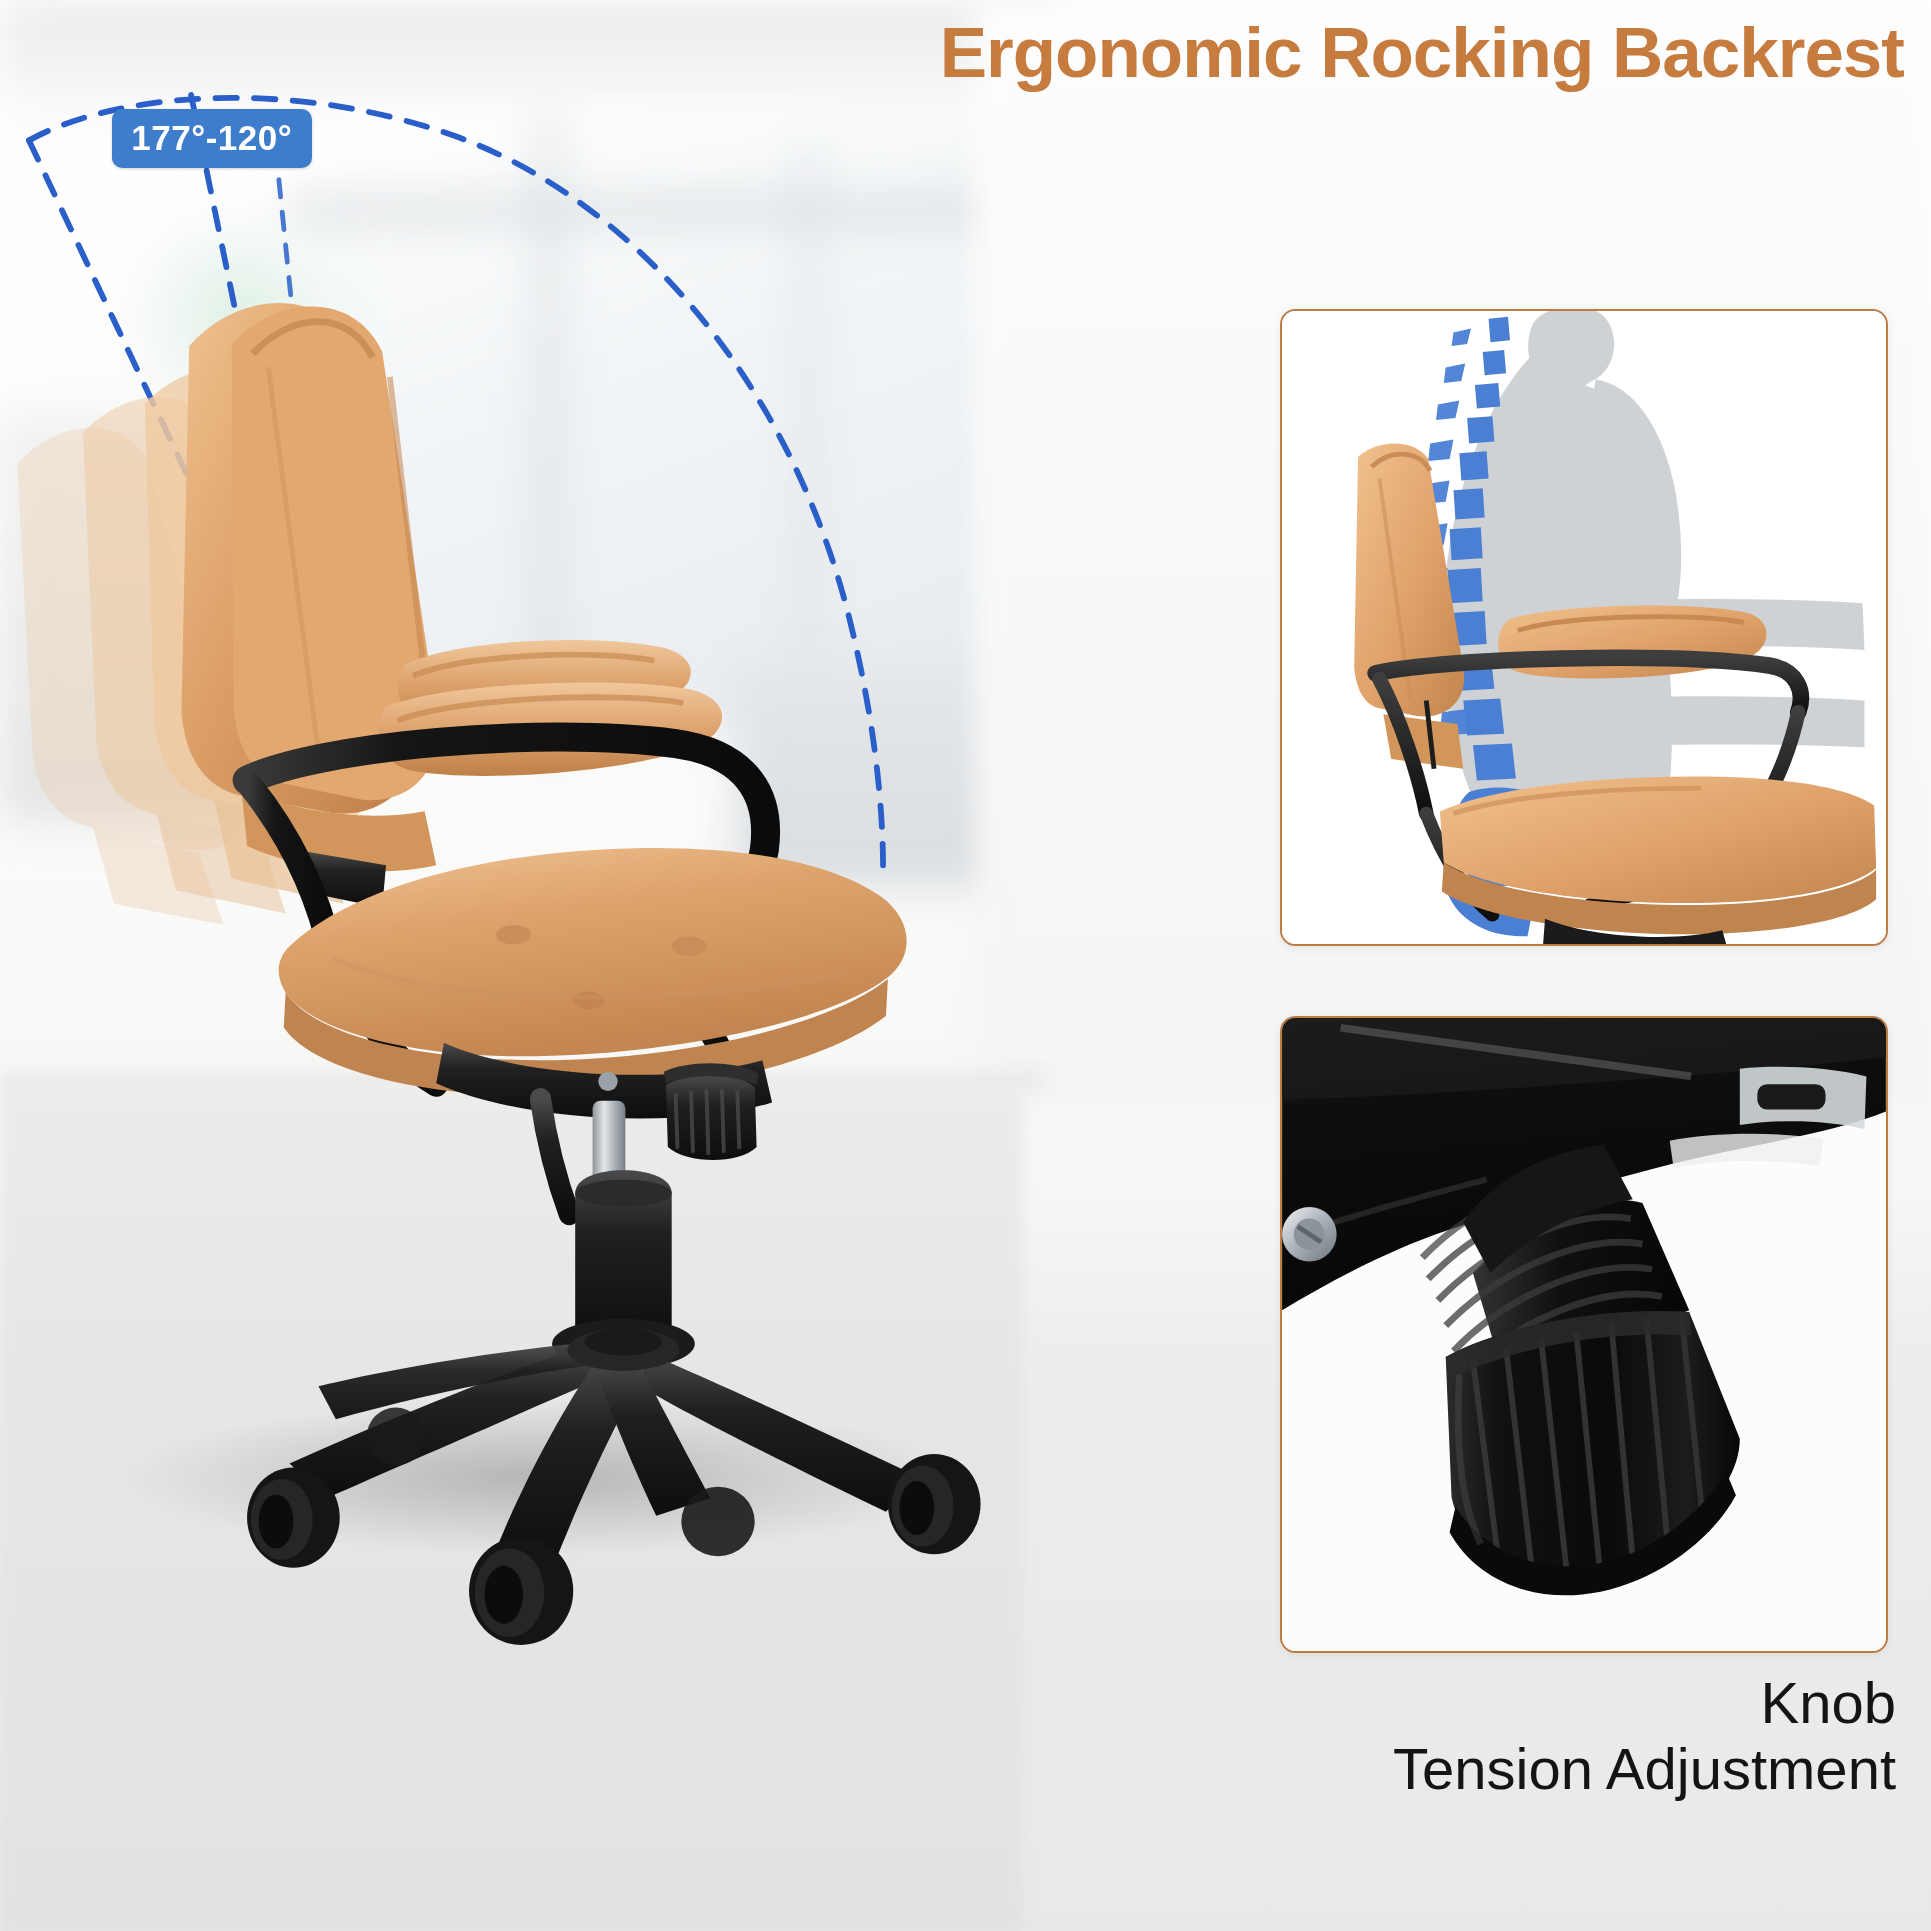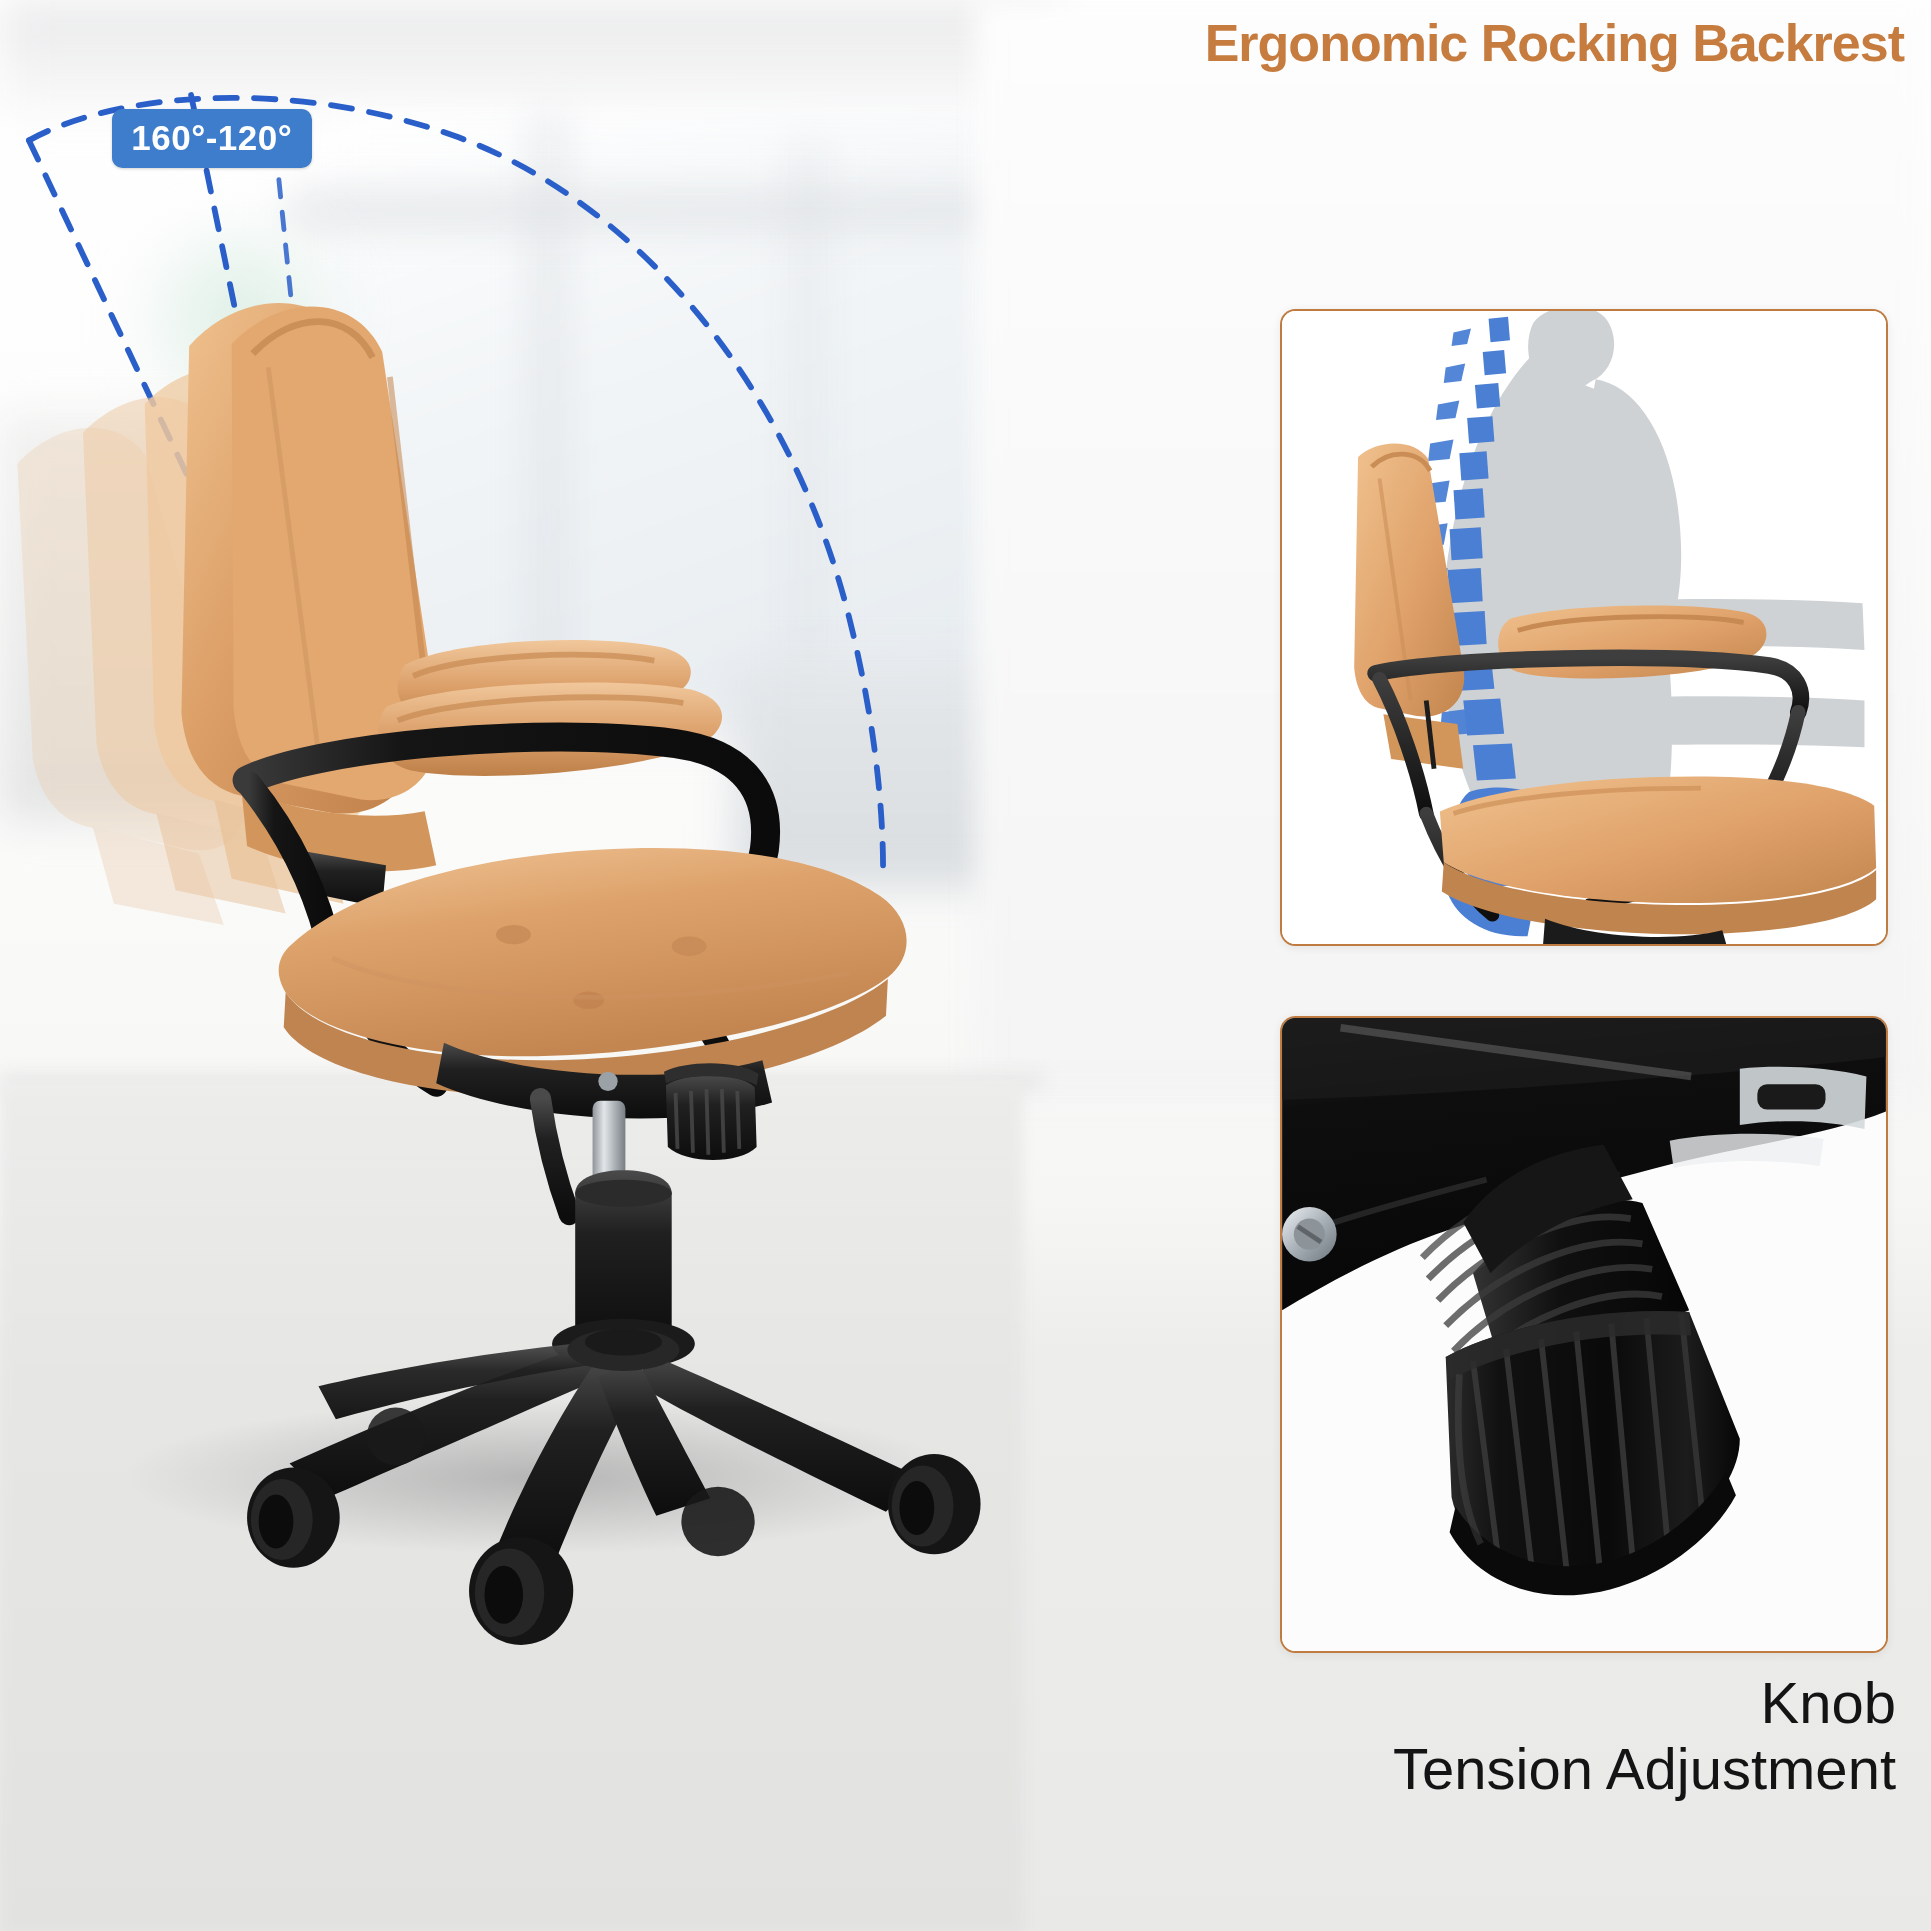--- a/index.html
+++ b/index.html
@@ -35,21 +35,21 @@
   .bg-floorline{left:0;top:1074px;width:1043px;height:17.4px;
     background:linear-gradient(180deg,#e2e2e1,#efefee);filter:blur(8.7px);}
   .bg-floor{left:0;top:1086px;width:1023px;height:850px;
     background:linear-gradient(180deg,#ececeb 0%,#e6e6e5 35%,#e2e2e1 100%);filter:blur(5.8px);}
   .bg-wallR{left:975px;top:0;width:956px;height:1101px;
     background:linear-gradient(180deg,#fdfdfd,#f4f4f4);filter:blur(13.5px);}
 
   
   .headline{
     position:absolute;right:27px;top:17.4px;width:1410px;text-align:right;
-    font-size:52px;font-weight:bold;letter-spacing:-1px;line-height:1.02;
+    font-size:71px;font-weight:bold;letter-spacing:-1px;line-height:1.02;
     color:#C67C3F;white-space:nowrap;
   }
   .subhead{
     position:absolute;right:33px;top:108px;width:1410px;text-align:right;
     font-size:50px;font-weight:400;color:#121212;letter-spacing:0px;white-space:nowrap;
   }
 
   
   .angle-badge{
     position:absolute;left:112px;top:109px;
@@ -105,21 +105,21 @@
 
     <path d="M 30 145 C 120 95 300 80 470 140 C 660 208 820 400 880 640 C 905 740 915 830 915 900" fill="none" stroke="#2A5FC9" stroke-width="6" stroke-dasharray="22 18" stroke-linecap="round"></path>
 
     <path d="M 30 145 L 330 780" fill="none" stroke="#2A5FC9" stroke-width="6" stroke-dasharray="22 18" stroke-linecap="round"></path>
 
     <path d="M 198 98 L 340 790" fill="none" stroke="#2A5FC9" stroke-width="6" stroke-dasharray="22 18" stroke-linecap="round"></path>
 
     <path d="M 282 118 L 352 800" fill="none" stroke="#2A5FC9" stroke-width="5" stroke-dasharray="18 16" stroke-linecap="round" opacity="0.85"></path>
   </svg>
 
-  <div class="angle-badge">160°-120°</div>
+  <div class="angle-badge">177°-120°</div>
 
   <div id="chair">
   <svg viewBox="0 0 1060 1700" width="1023" height="1641">
     <defs>
       <linearGradient id="tan" x1="0" y1="0" x2="1" y2="1">
         <stop offset="0%" stop-color="#EFC18F"></stop>
         <stop offset="45%" stop-color="#DC9F67"></stop>
         <stop offset="100%" stop-color="#BF7F49"></stop>
       </linearGradient>
       <linearGradient id="tanSeat" x1="0" y1="0" x2="0.4" y2="1">

